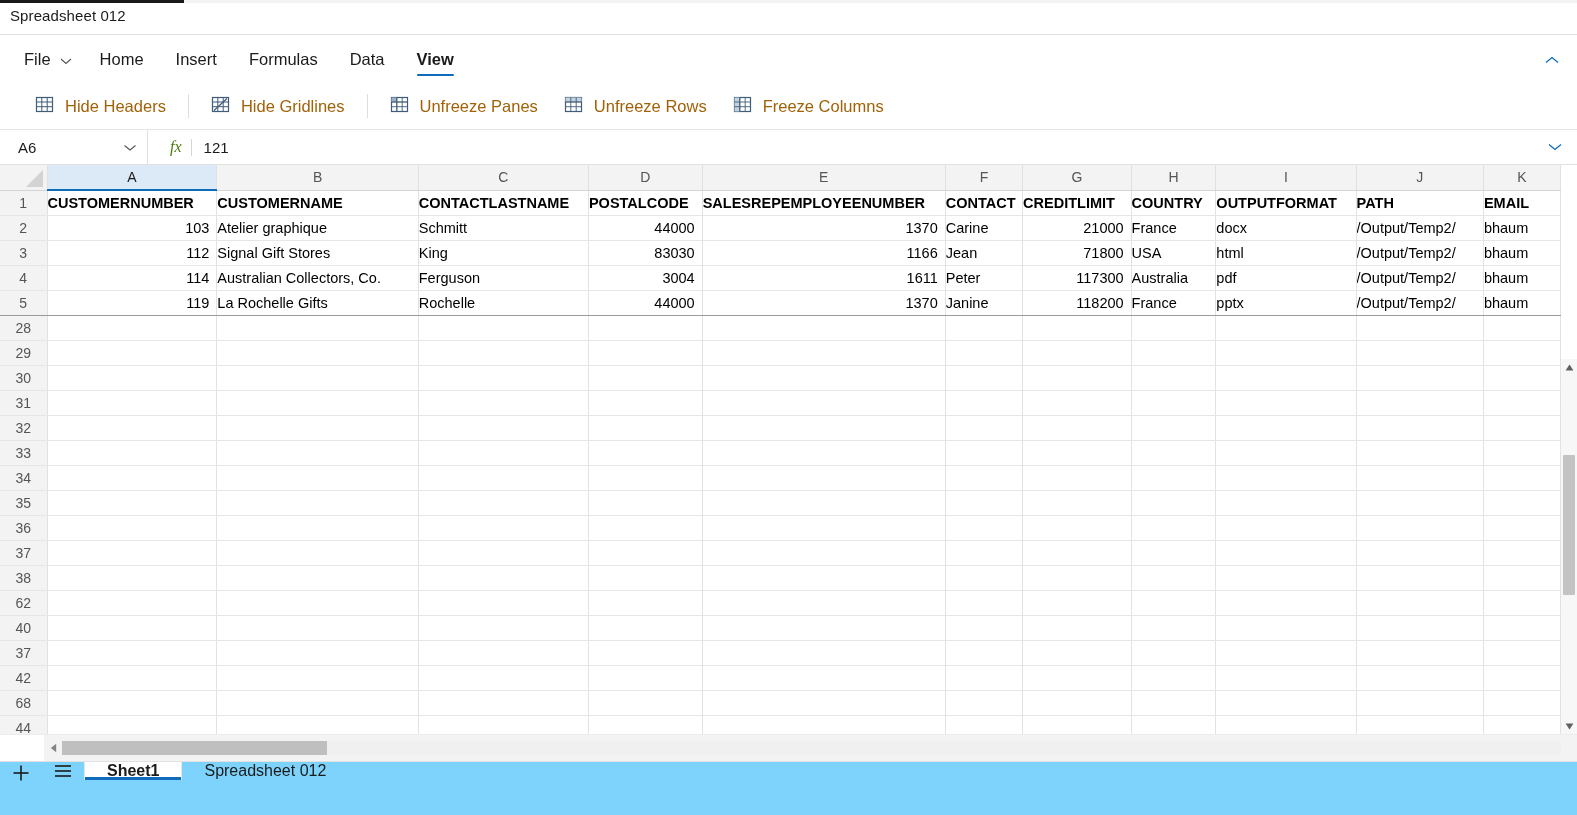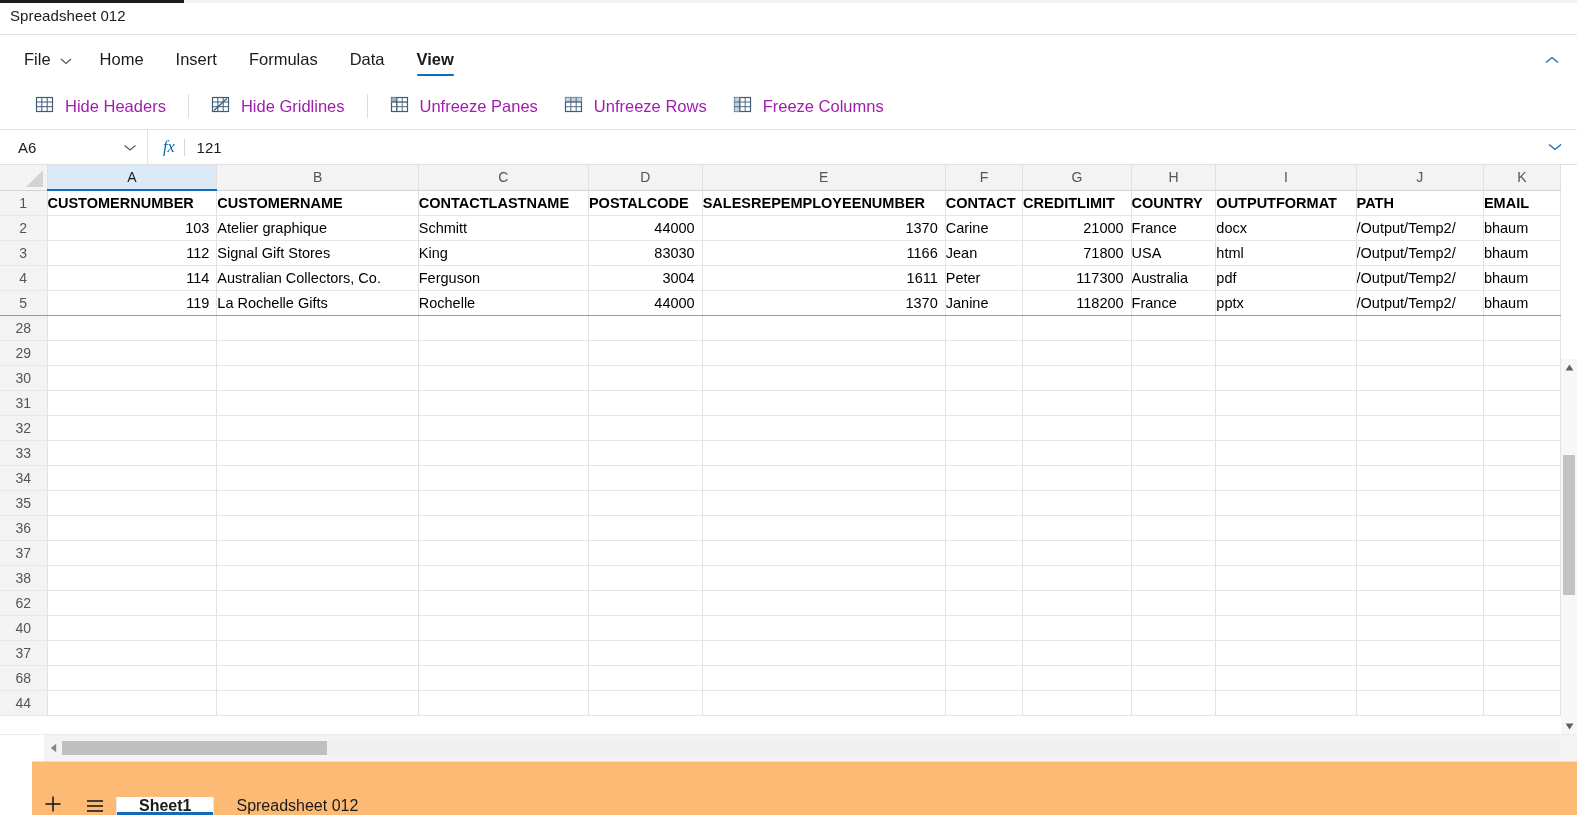--- a/index.html
+++ b/index.html
@@ -45,34 +45,34 @@
   .chev-small { display:inline-block; }
   .ribbon-collapse {
     position:absolute; right:14px; top:14px; width:22px; height:22px; display:flex; align-items:center; justify-content:center;
   }
 
   .ribbon-commands { display:flex; align-items:center; height:46px; padding-left:22px; gap:0px; }
   .rcmd {
     display:flex; align-items:center; gap:11px; padding:5px 13px; height:34px; cursor:default; white-space:nowrap;
     border-radius:3px;
   }
-  .rcmd .lbl { font-size:16.5px; color:#a21caf; }
+  .rcmd .lbl { font-size:16.5px; color:#a16207; }
   .rsep { width:1px; height:24px; background:#dddddd; margin:0 9px; }
 
   
   .formulabar {
-    flex:0 0 34px; display:flex; align-items:center; border-bottom:1px solid #e1e1e1; background:#fff; position:relative;
+    flex:0 0 34px; display:flex; align-items:center; border-bottom:1px solid #e1e1e1; background:#fff; position:relative;gap:7px;
   }
   .namebox {
     width:148px; height:34px; display:flex; align-items:center; justify-content:space-between;
     padding:0 10px 0 18px; border-right:1px solid #e1e1e1;
   }
   .namebox .nb-val { font-size:15px; color:#1b1b1b; }
   .fx-wrap { display:flex; align-items:center; gap:0px; padding-left:15px; flex:1; height:34px; }
-  .fx-icon { font-style:italic; font-size:16px; color:#0369a1; font-family:"Liberation Serif", serif; margin-right:9px;}
+  .fx-icon { font-style:italic; font-size:16px; color:#4d7c0f; font-family:"Liberation Serif", serif; margin-right:9px;}
   .fx-div { width:1px; height:17px; background:#d6d6d6; margin-right:12px; }
   .fx-val { font-size:15px; color:#1b1b1b; }
   .fb-collapse { position:absolute; right:14px; top:8px; }
 
   
   .gridwrap { flex:1 1 auto; position:relative; overflow:hidden; background:#fff; }
   .gridscroll { position:absolute; inset:0 16px 0 0; overflow:hidden; }
 
   table.sheet { border-collapse:collapse; table-layout:fixed; }
   table.sheet td, table.sheet th { padding:0; margin:0; }
@@ -113,21 +113,21 @@
 
   
   .hsbrow { flex:0 0 26px; background:#f3f3f3; display:flex; align-items:center; position:relative; border-top:1px solid #ececec;}
   .hsb-left-gap { width:44px; height:26px; background:#ffffff; }
   .hsb-arrow { width:18px; display:flex; align-items:center; justify-content:center; }
   .hsb-track { position:relative; flex:1; height:14px; background:#f0f0f0; margin-right:16px; }
   .hsb-thumb { position:absolute; left:0; top:0; height:14px; width:265px; background:#bfbfbf; }
 
   
   .sheetbar {
-    flex:0 0 54px; background:#fdba74; border-top:1px solid #e1e1e1; display:flex; align-items:flex-end;margin-left:32px;
+    flex:0 0 54px; background:#7dd3fc; border-top:1px solid #e1e1e1; display:flex; align-items:flex-start;
   }
   .sb-btn { width:42px; display:flex; align-items:center; justify-content:center; cursor:default; }
   .sb-tabs { display:flex; align-items:stretch; }
   .stab {
     display:flex; align-items:center; padding:0 22px; font-size:16px; color:#1b1b1b; position:relative;
     cursor:default; white-space:nowrap;
   }
   .stab.active { background:#ffffff; font-weight:bold; border-left:1px solid #e6e6e6; border-right:1px solid #e6e6e6; }
   .stab.active .sline { position:absolute; left:0px; right:0px; bottom:0; height:3px; background:#0f6cbd; }
 </style>
@@ -573,20 +573,34 @@
               <td class="cell txt"></td>
               <td class="cell txt"></td>
               <td class="cell txt"></td>
               <td class="cell txt"></td>
               <td class="cell txt"></td>
               <td class="cell txt"></td>
               <td class="cell txt"></td>
               <td class="cell txt"></td>
             </tr>
             <tr>
+              <td class="rowhead">42</td>
+              <td class="cell txt"></td>
+              <td class="cell txt"></td>
+              <td class="cell txt"></td>
+              <td class="cell txt"></td>
+              <td class="cell txt"></td>
+              <td class="cell txt"></td>
+              <td class="cell txt"></td>
+              <td class="cell txt"></td>
+              <td class="cell txt"></td>
+              <td class="cell txt"></td>
+              <td class="cell txt"></td>
+            </tr>
+            <tr>
               <td class="rowhead">68</td>
               <td class="cell txt"></td>
               <td class="cell txt"></td>
               <td class="cell txt"></td>
               <td class="cell txt"></td>
               <td class="cell txt"></td>
               <td class="cell txt"></td>
               <td class="cell txt"></td>
               <td class="cell txt"></td>
               <td class="cell txt"></td>

